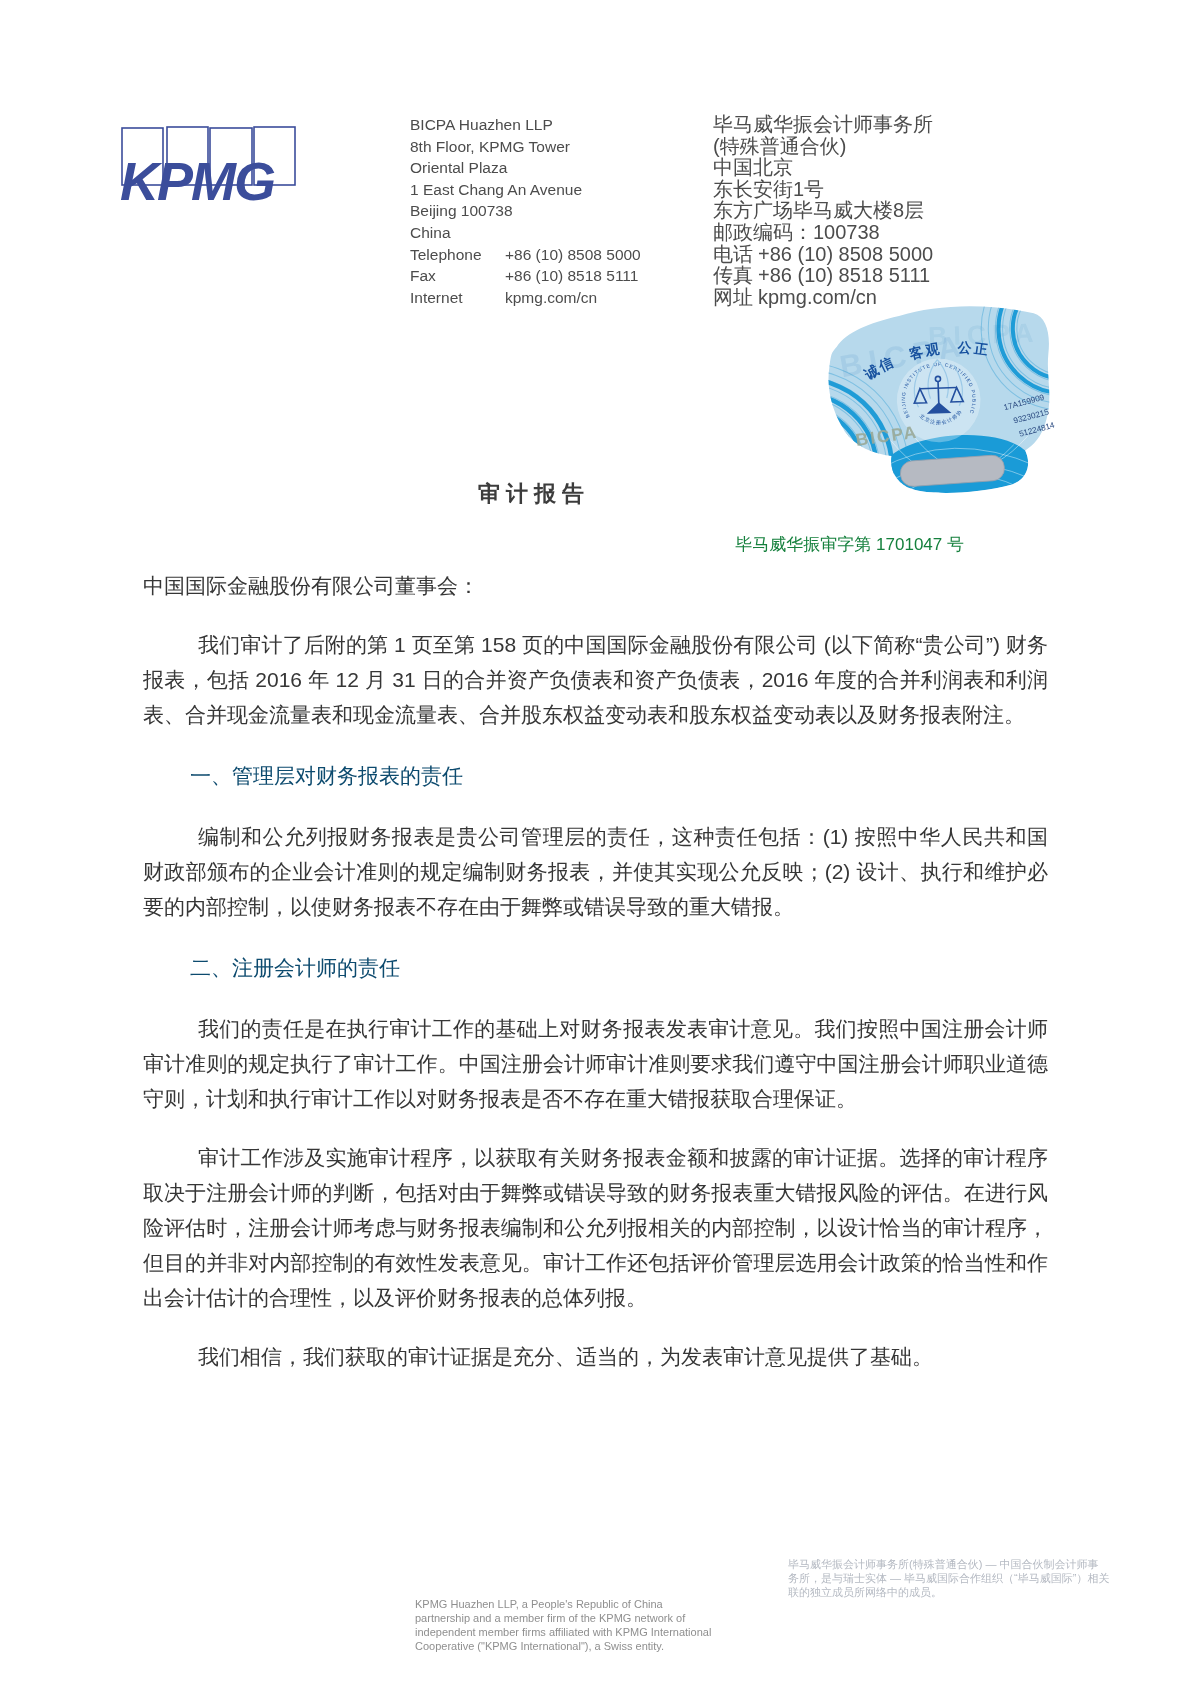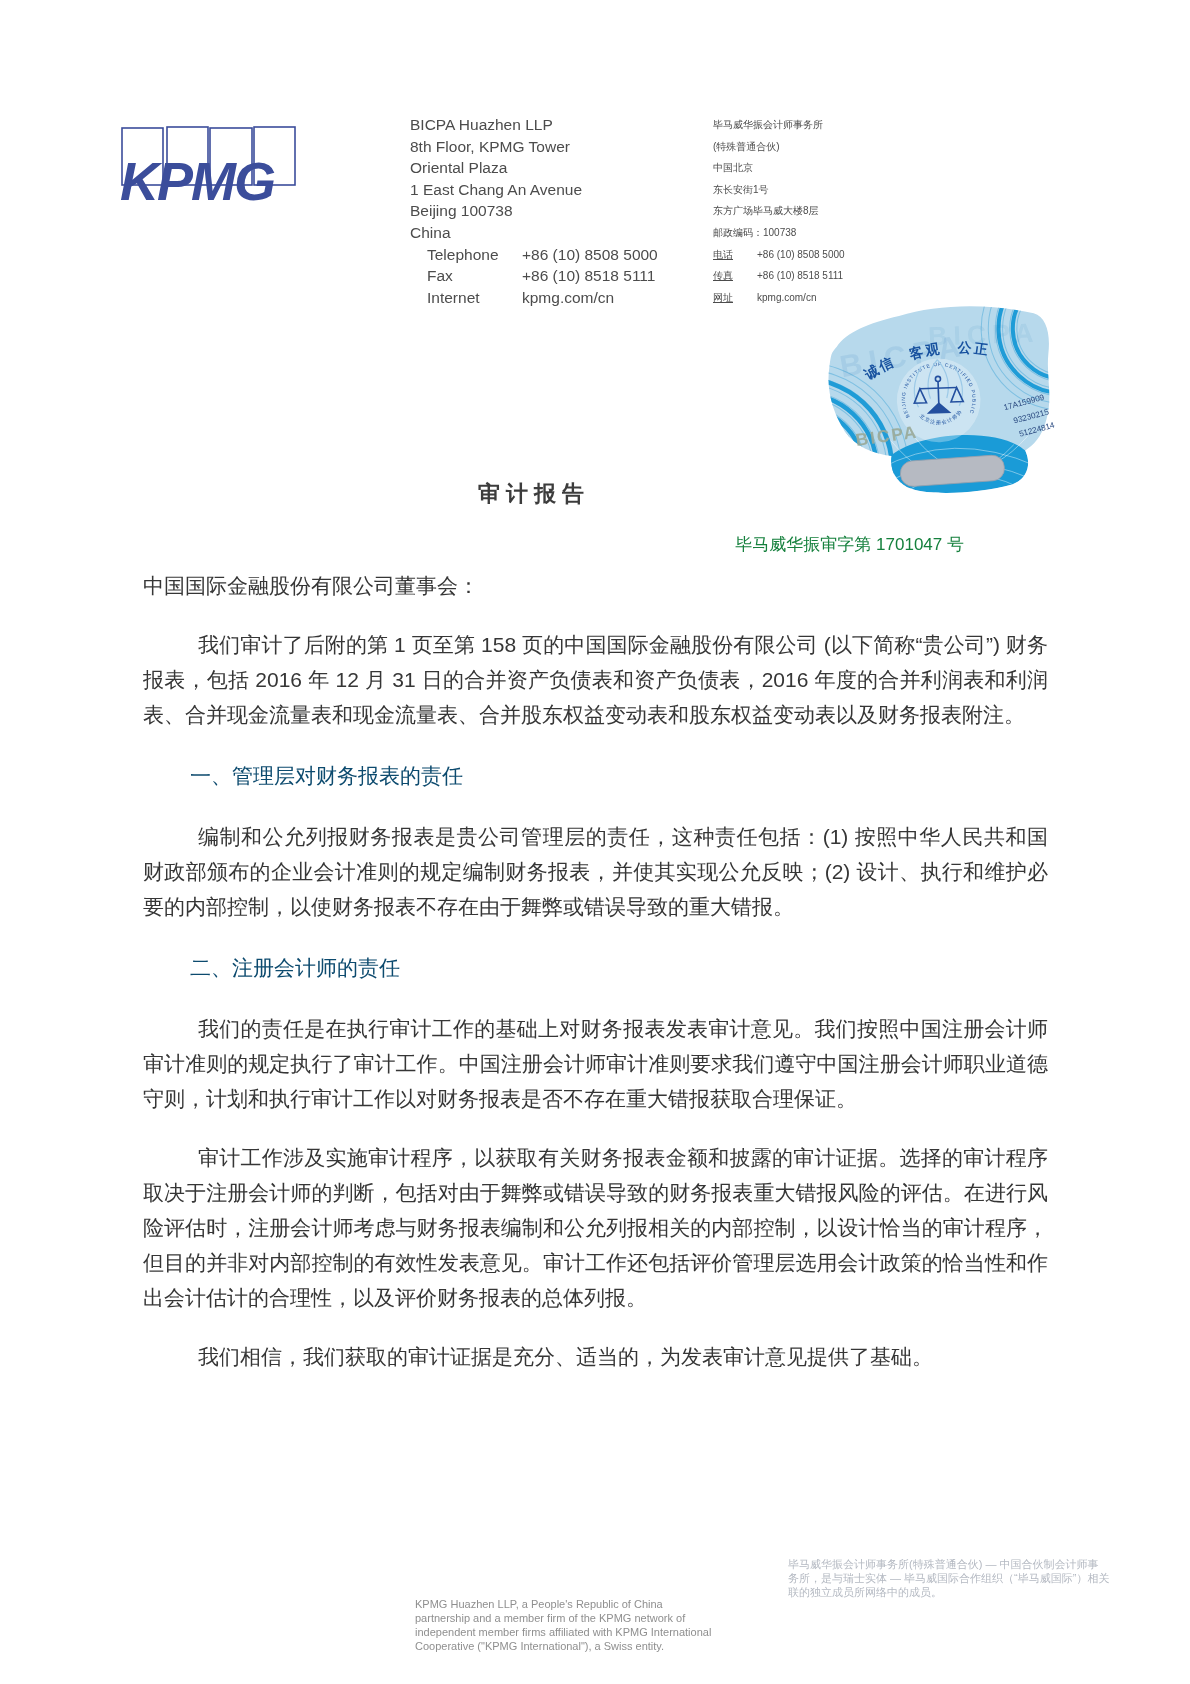--- a/index.html
+++ b/index.html
@@ -4,24 +4,24 @@
 <style>
   html,body { margin:0; padding:0; background:#e8e8e8; }
   .page {
     position:relative; width:1190px; height:1684px; margin:0 auto;
     background:#ffffff; overflow:hidden;
     font-family:"Liberation Sans","DejaVu Sans",sans-serif;
   }
   
   .logo { position:absolute; left:110px; top:110px; width:190px; height:100px; }
   .addr-en { position:absolute; left:410px; top:114px; font-size:15.5px; line-height:21.6px; color:#4c4c4c; }
-  .addr-cn { position:absolute; left:713px; top:114px; font-size:10px;  line-height:21.6px; color:#4c4c4c; }
+  .addr-cn { position:absolute; left:713px; top:114px; font-size:20px;  line-height:21.6px; color:#4c4c4c; }
   .contact-row { display:flex; }
-  .addr-en .contact-label { width:95px;margin-left:17px; }
-  .addr-cn .contact-label { margin-right:24px;text-decoration:underline; }
+  .addr-en .contact-label { width:95px; }
+  .addr-cn .contact-label { margin-right:5px; }
   
   .stamp { position:absolute; left:808px; top:298px; width:250px; height:200px; transform:rotate(-2deg); }
   
   .doc-title { position:absolute; left:0; top:479px; width:1068px; text-align:center;
     font-size:22px; font-weight:bold; letter-spacing:6px; color:#3c3c3c; }
   .doc-number { position:absolute; top:533px; right:226px; font-size:17px; color:#15803d; }
   
   .body-block { position:absolute; left:143px; top:568px; width:905px;
     font-size:21px; line-height:35px; color:#363636; text-align:justify; word-break:break-all; }
   .addressee { margin:0 0 24px 0; text-align:left; }

